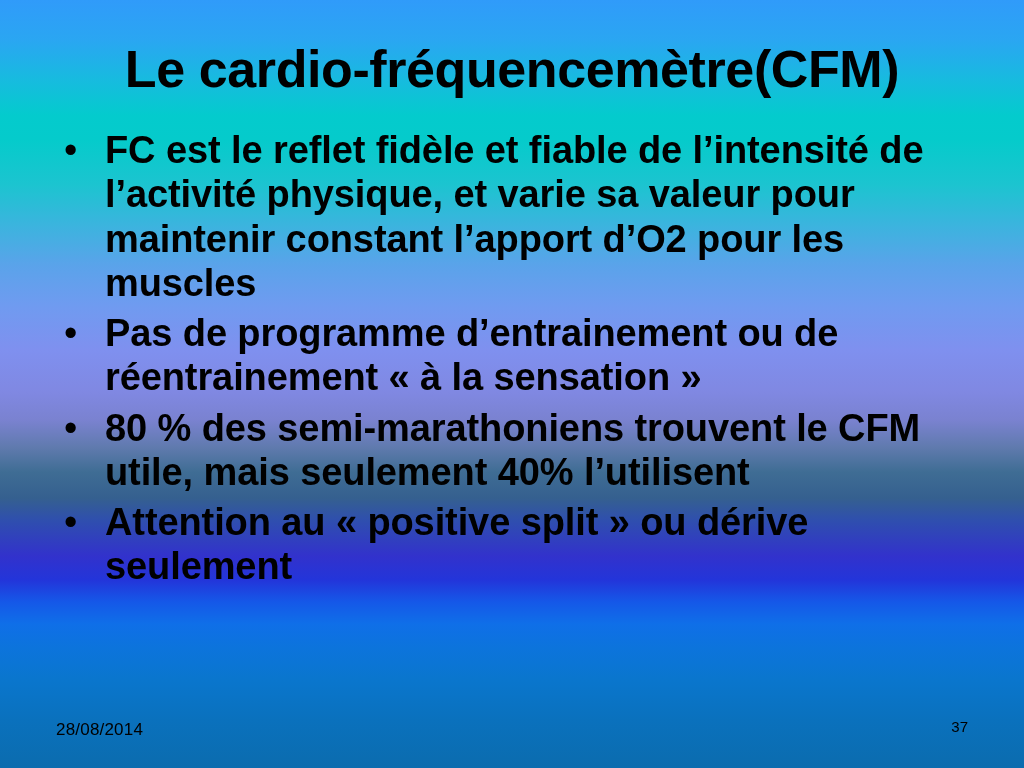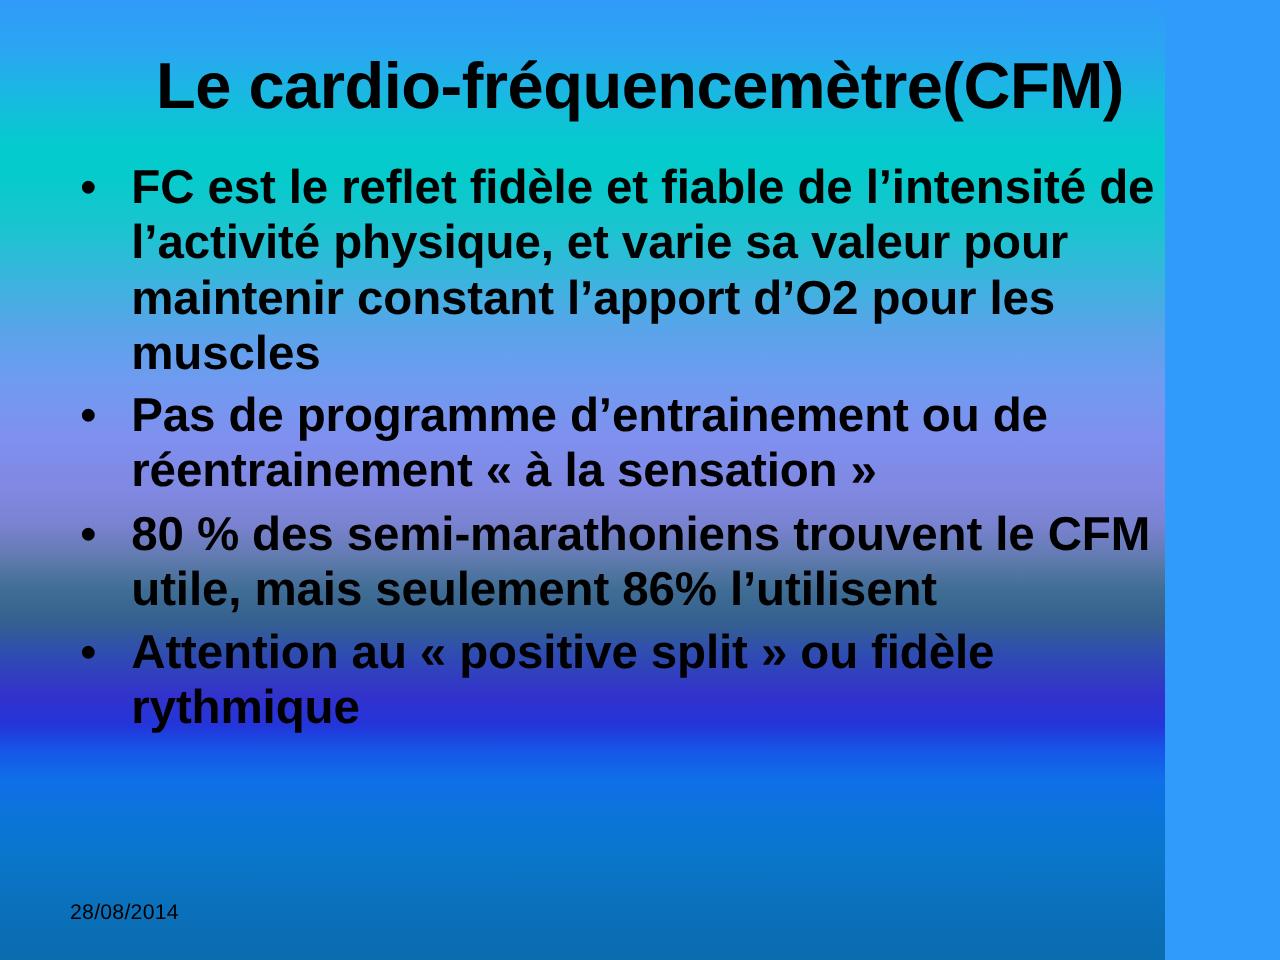--- a/index.html
+++ b/index.html
@@ -11,21 +11,21 @@
     overflow: hidden;
   }
 
   body {
     font-family: "Liberation Sans", sans-serif;
     background: #309bfa;
   }
 
   #slide {
     position: relative;
-    width: 932px;
+    width: 1024px;
     height: 768px;
     overflow: hidden;
     background: linear-gradient(
       to bottom,
       #309bfa   0px,
       #2aa6f2  40px,
       #17bbdf  80px,
       #04cbcd 115px,
       #05cbcb 140px,
       #1cc4d0 185px,
@@ -147,26 +147,26 @@
       <span class="bullet-text">FC est le reflet fidèle et fiable de l’intensité de l’activité physique, et varie sa valeur pour maintenir constant l’apport d’O2 pour les muscles</span>
     </div>
 
     <div class="bullet-item">
       <span class="bullet-marker">•</span>
       <span class="bullet-text">Pas de programme d’entrainement ou de réentrainement «  à la sensation »</span>
     </div>
 
     <div class="bullet-item">
       <span class="bullet-marker">•</span>
-      <span class="bullet-text">80 % des semi-marathoniens trouvent le CFM utile, mais seulement 86% l’utilisent</span>
+      <span class="bullet-text">80 % des semi-marathoniens trouvent le CFM utile, mais seulement 40% l’utilisent</span>
     </div>
 
     <div class="bullet-item">
       <span class="bullet-marker">•</span>
-      <span class="bullet-text">Attention au « positive split » ou fidèle rythmique</span>
+      <span class="bullet-text">Attention au « positive split » ou dérive seulement</span>
     </div>
 
   </div>
 
   <div id="footer">
     <div id="footer-date">28/08/2014</div>
     <div id="footer-slide-number">37</div>
   </div>
 
 </div>

